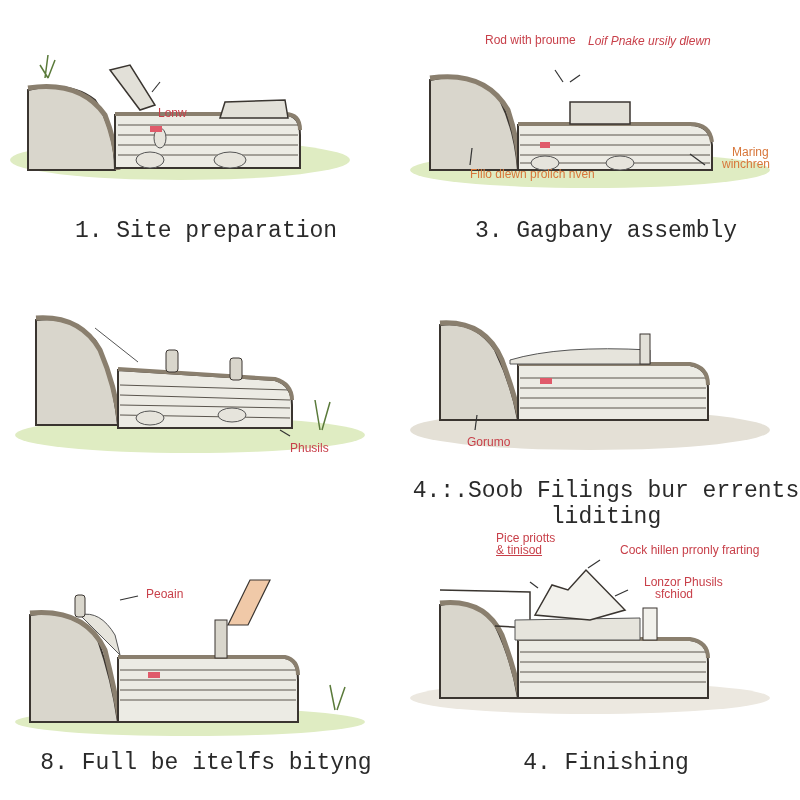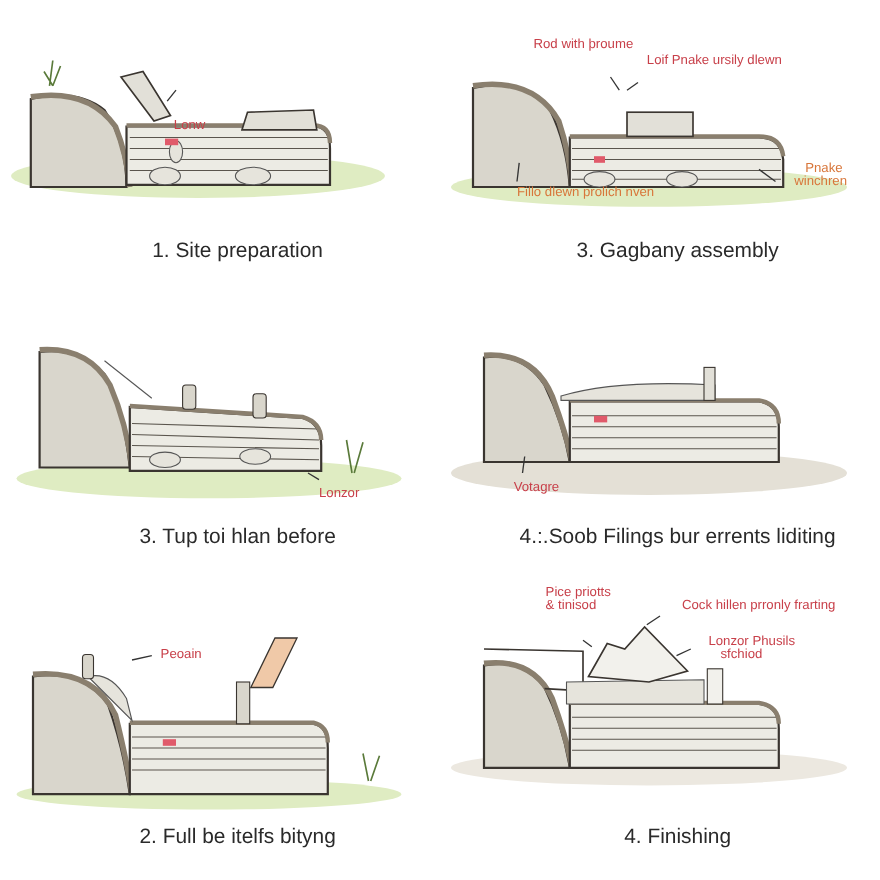--- a/index.html
+++ b/index.html
@@ -1,21 +1,21 @@
 <!DOCTYPE html>
 <html><head>
 <meta charset="utf-8">
 <style>
   html, body { margin:0; padding:0; background:#ffffff; }
   body { width:800px; height:800px; position:relative; overflow:hidden;
          font-family:"Liberation Sans", sans-serif; }
   .panel { position:absolute; width:400px; height:267px; }
   .panel svg { position:absolute; left:0; top:0; }
-  .caption { position:absolute; left:16px; width:100%; text-align:center;
-             font-size:19px; color:#2a2a2a; font-family:Liberation Sans, sans-serif; }
+  .caption { position:absolute; left:6px; width:100%; text-align:center;
+             font-size:23px; color:#2a2a2a; font-family:Liberation Mono, monospace; }
   .ann { position:absolute; font-size:12px; color:#c8404a; white-space:nowrap; line-height:12px;
          font-family:"Liberation Sans", sans-serif; }
   .ann.orange { color:#d8763a; }
 </style>
 </head>
 <body>
 
 <div class="panel" style="left:0;top:20px;">
   <svg width="400" height="200">
     <ellipse cx="180" cy="140" rx="170" ry="20" fill="#dfecc2"></ellipse>
@@ -62,23 +62,23 @@
       <ellipse cx="145" cy="143" rx="14" ry="7"></ellipse>
         <ellipse cx="220" cy="143" rx="14" ry="7"></ellipse>
     </g>
     <rect x="140" y="122" width="10" height="6" fill="#e05a6a"></rect>
     <line x1="155" y1="50" x2="163" y2="62" stroke="#333" stroke-width="1.2"></line>
     <line x1="180" y1="55" x2="170" y2="62" stroke="#333" stroke-width="1.2"></line>
     <line x1="70" y1="145" x2="72" y2="128" stroke="#333" stroke-width="1.2"></line>
     <line x1="305" y1="145" x2="290" y2="134" stroke="#333" stroke-width="1.2"></line>
   </svg>
   <div class="ann" style="left:85px;top:14px;">Rod with þroume</div>
-  <div class="ann" style="left:188px;top:28px;">Loif Pnake ursily dlewn</div>
+  <div class="ann" style="left:188px;top:15px;font-style:italic;">Loif Pnake ursily dlewn</div>
   <div class="ann orange" style="left:70px;top:148px;">Fillo dlewn prolich nven</div>
-  <div class="ann orange" style="left:332px;top:126px;">Pnake</div>
+  <div class="ann orange" style="left:332px;top:126px;">Maring</div>
   <div class="ann orange" style="left:322px;top:138px;text-align:center;">winchren</div>
   <div class="caption" style="top:198px;">3. Gagbany assembly</div>
 </div>
 
 <div class="panel" style="left:0;top:290px;">
   <svg width="400" height="190">
     <ellipse cx="190" cy="145" rx="175" ry="18" fill="#dfecc2"></ellipse>
     <path d="M36 30 Q70 25 95 50 Q112 80 118 135 L36 135 Z" fill="#d9d6cc" stroke="#3a3530" stroke-width="2"></path>
     <path d="M36 28 Q80 25 100 60 Q115 95 120 135" fill="none" stroke="#8a7f6e" stroke-width="5"></path>
     <path d="M118 80 L275 90 Q292 95 292 115 L292 138 L118 138 Z" fill="#ecebe4" stroke="#3a3530" stroke-width="2"></path>
@@ -92,43 +92,42 @@
     <rect x="166" y="60" width="12" height="22" rx="3" fill="#d9d6cc" stroke="#3a3530"></rect>
     <rect x="230" y="68" width="12" height="22" rx="3" fill="#d9d6cc" stroke="#3a3530"></rect>
     <g fill="#e6e4dc" stroke="#555" stroke-width="1">
       <ellipse cx="150" cy="128" rx="14" ry="7"></ellipse>
         <ellipse cx="232" cy="125" rx="14" ry="7"></ellipse>
     </g>
     <line x1="95" y1="38" x2="138" y2="72" stroke="#555" stroke-width="1"></line>
     <line x1="280" y1="140" x2="290" y2="146" stroke="#333" stroke-width="1.2"></line>
     <path d="M320 140 L315 110 M322 140 L330 112" stroke="#5a7a3a" stroke-width="1.5"></path>
   </svg>
-  <div class="ann" style="left:290px;top:152px;">Lonzor</div>
-  <div class="caption" style="top:188px;">3. Tup toi hlan before</div>
+  <div class="ann" style="left:290px;top:152px;">Phusils</div>
 </div>
 
 <div class="panel" style="left:400px;top:290px;">
   <svg width="400" height="190">
     <ellipse cx="190" cy="140" rx="180" ry="20" fill="#e4e0d6"></ellipse>
     <path d="M40 35 Q75 30 95 60 Q112 95 118 130 L40 130 Z" fill="#d9d6cc" stroke="#3a3530" stroke-width="2"></path>
     <path d="M40 33 Q85 30 102 70 Q115 105 120 130" fill="none" stroke="#8a7f6e" stroke-width="5"></path>
     <path d="M118 75 L290 75 Q308 78 308 98 L308 130 L118 130 Z" fill="#ecebe4" stroke="#3a3530" stroke-width="2"></path>
     <g stroke="#5a554d" stroke-width="1">
       <line x1="120" y1="88" x2="306" y2="88"></line>
         <line x1="120" y1="98" x2="306" y2="98"></line>
       <line x1="120" y1="108" x2="306" y2="108"></line>
         <line x1="120" y1="118" x2="306" y2="118"></line>
     </g>
     <path d="M118 74 L290 74 Q308 77 308 95" fill="none" stroke="#8a7f6e" stroke-width="4"></path>
     <path d="M110 70 Q160 55 250 60 L250 74 L110 74 Z" fill="#e6e4dc" stroke="#555" stroke-width="1"></path>
     <rect x="240" y="44" width="10" height="30" fill="#e2e0d8" stroke="#3a3530"></rect>
     <rect x="140" y="88" width="12" height="6" fill="#e05a6a"></rect>
     <line x1="77" y1="125" x2="75" y2="140" stroke="#333" stroke-width="1.2"></line>
   </svg>
-  <div class="ann" style="left:67px;top:146px;">Votagre</div>
+  <div class="ann" style="left:67px;top:146px;">Gorumo</div>
   <div class="caption" style="top:188px;">4.:.Soob Filings bur errents liditing</div>
 </div>
 
 <div class="panel" style="left:0;top:540px;">
   <svg width="400" height="200">
     <ellipse cx="190" cy="182" rx="175" ry="14" fill="#dfecc2"></ellipse>
     <path d="M30 75 Q75 68 98 100 Q112 140 118 182 L30 182 Z" fill="#d9d6cc" stroke="#3a3530" stroke-width="2"></path>
     <path d="M30 73 Q85 68 105 110 Q115 150 120 182" fill="none" stroke="#8a7f6e" stroke-width="5"></path>
     <path d="M118 118 L285 118 Q298 120 298 140 L298 182 L118 182 Z" fill="#ecebe4" stroke="#3a3530" stroke-width="2"></path>
     <g stroke="#5a554d" stroke-width="1">
@@ -140,21 +139,21 @@
     <path d="M118 117 L285 117 Q298 120 298 135" fill="none" stroke="#8a7f6e" stroke-width="4"></path>
     <path d="M80 75 Q100 70 115 95 L120 115 L95 90 Z" fill="#e6e4dc" stroke="#555" stroke-width="1"></path>
     <rect x="75" y="55" width="10" height="22" rx="3" fill="#d9d6cc" stroke="#3a3530"></rect>
     <path d="M250 40 L270 40 L248 85 L228 85 Z" fill="#f0c9a8" stroke="#3a3530" stroke-width="1.2"></path>
     <rect x="215" y="80" width="12" height="38" fill="#d9d6cc" stroke="#3a3530"></rect>
     <rect x="148" y="132" width="12" height="6" fill="#e05a6a"></rect>
     <line x1="120" y1="60" x2="138" y2="56" stroke="#333" stroke-width="1.2"></line>
     <path d="M335 170 L330 145 M337 170 L345 147" stroke="#5a7a3a" stroke-width="1.5"></path>
   </svg>
   <div class="ann" style="left:146px;top:48px;">Peoain</div>
-  <div class="caption" style="top:210px;">2. Full be itelfs bityng</div>
+  <div class="caption" style="top:210px;">8. Full be itelfs bityng</div>
 </div>
 
 <div class="panel" style="left:400px;top:520px;">
   <svg width="400" height="200">
     <ellipse cx="190" cy="178" rx="180" ry="16" fill="#ece8e0"></ellipse>
     <path d="M40 85 Q75 78 95 105 Q112 140 118 178 L40 178 Z" fill="#d9d6cc" stroke="#3a3530" stroke-width="2"></path>
     <path d="M40 83 Q85 78 102 115 Q115 150 120 178" fill="none" stroke="#8a7f6e" stroke-width="5"></path>
     <path d="M118 120 L290 120 Q308 122 308 142 L308 178 L118 178 Z" fill="#ecebe4" stroke="#3a3530" stroke-width="2"></path>
     <g stroke="#5a554d" stroke-width="1">
       <line x1="120" y1="132" x2="306" y2="132"></line>
@@ -165,18 +164,18 @@
     <path d="M118 119 L290 119 Q308 122 308 138" fill="none" stroke="#8a7f6e" stroke-width="4"></path>
     <path d="M40 70 L130 72 L130 108 L95 106" fill="none" stroke="#3a3530" stroke-width="1.5"></path>
     <path d="M115 100 L240 98 L240 120 L115 120 Z" fill="#e6e4dc" stroke="#555" stroke-width="1"></path>
     <path d="M135 95 L152 65 L168 70 L186 50 L225 90 L190 100 Z" fill="#f2f1ec" stroke="#3a3530" stroke-width="1.5"></path>
     <rect x="243" y="88" width="14" height="32" fill="#f2f1ec" stroke="#3a3530"></rect>
     <line x1="130" y1="62" x2="138" y2="68" stroke="#333" stroke-width="1.2"></line>
     <line x1="200" y1="40" x2="188" y2="48" stroke="#333" stroke-width="1.2"></line>
     <line x1="228" y1="70" x2="215" y2="76" stroke="#333" stroke-width="1.2"></line>
   </svg>
   <div class="ann" style="left:96px;top:12px;">Pice priotts</div>
-  <div class="ann" style="left:96px;top:24px;">&amp; tinisod</div>
+  <div class="ann" style="left:96px;top:24px;text-decoration:underline;">&amp; tinisod</div>
   <div class="ann" style="left:220px;top:24px;">Cock hillen prronly frarting</div>
   <div class="ann" style="left:244px;top:56px;">Lonzor Phusils</div>
   <div class="ann" style="left:255px;top:68px;">sfchiod</div>
   <div class="caption" style="top:230px;">4. Finishing</div>
 </div>
 
 </body></html>

